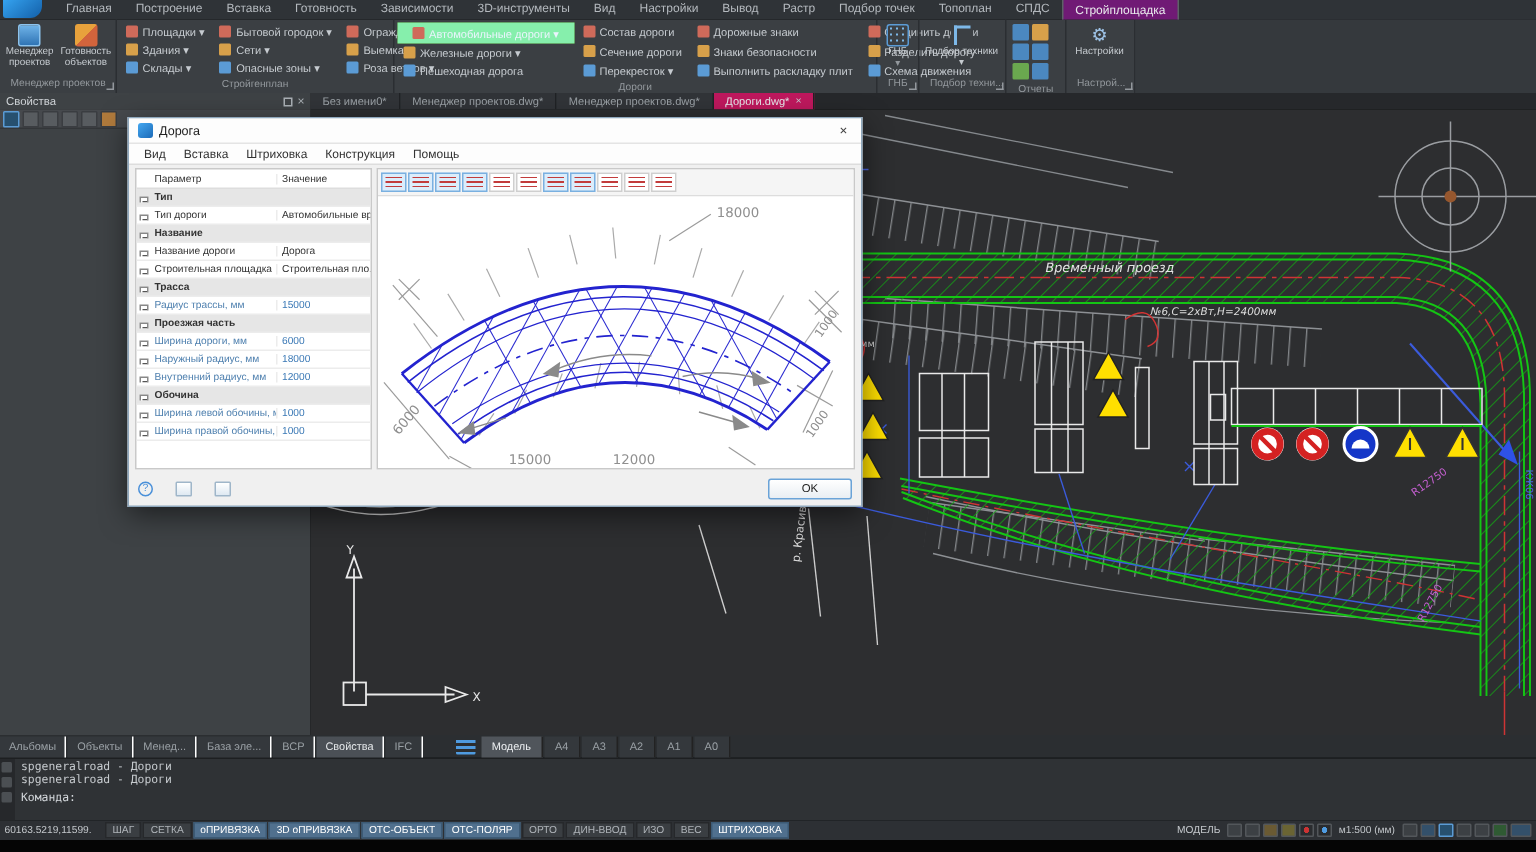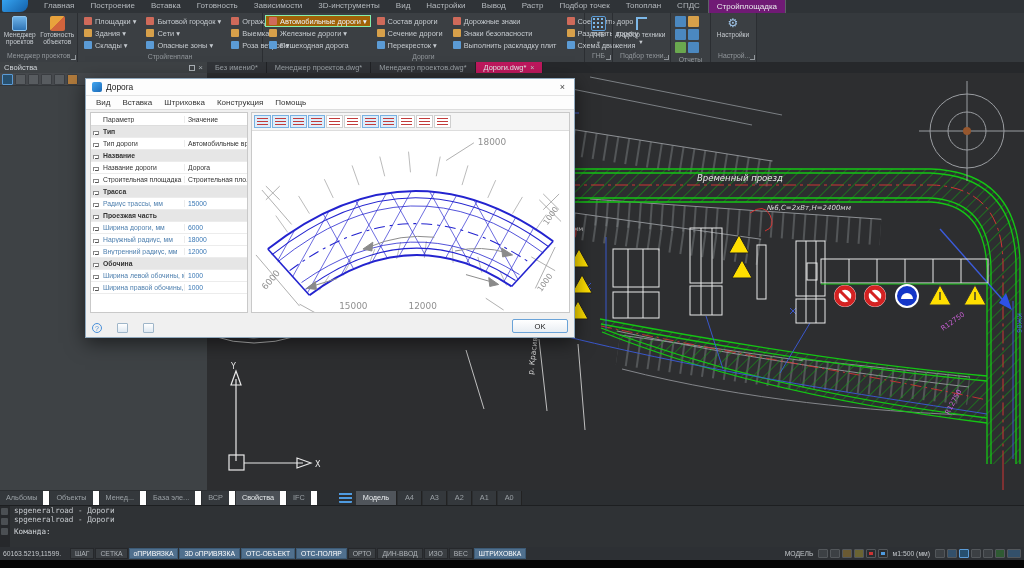--- a/index.html
+++ b/index.html
@@ -16,21 +16,21 @@
   .rlabel{height:10px;font-size:6.8px;color:#93989d;text-align:center;position:relative;padding:0 7px;white-space:nowrap}
   .launcher{position:absolute;right:1px;bottom:2px;width:5px;height:5px;border-right:1px solid #93989d;border-bottom:1px solid #93989d}
   .bigbtn{width:38px;display:flex;flex-direction:column;align-items:center;justify-content:flex-start;gap:1px;font-size:6.6px;color:#c6cbd0;text-align:center;line-height:1.05;padding-top:2px}
   .bicon{width:15px;height:15px;border-radius:2px}
   .rcol{display:flex;flex-direction:column;justify-content:space-between;padding:1px 0}
   .sbtn{display:flex;align-items:center;gap:3px;font-size:7.4px;color:#c6cbd0;padding:0 3px;height:12px;white-space:nowrap;border:1px solid transparent}
   .sbtn .ic{width:8px;height:8px;flex:none;border-radius:1px;background:#5b9bd5}
   .rcol .sbtn:nth-child(1) .ic{background:#cf6a5a}
   .rcol .sbtn:nth-child(2) .ic{background:#d7a04a}
   .rcol .sbtn:nth-child(3) .ic{background:#5b9bd5}
-  .sbtn.active{background:#a16207;border:1px solid #86efac;color:#eaf4fd}
+  .sbtn.active{background:#4d7c0f;border:7px solid #86efac;color:#eaf4fd}
   .sbtn.active .ic{background:#7db8e8}
   .gearglyph{font-size:12px;color:#9fc4e8;line-height:15px}
   .repicons{display:grid;grid-template-columns:11px 11px;grid-auto-rows:11px;gap:2px;padding:2px}
   .ri{background:#4b88c0;border-radius:1px}
   
   #docbar{height:11px;background:#26282b;display:flex;align-items:stretch}
   #panelhead{width:207px;background:#3e4245;display:flex;align-items:center;font-size:7.6px;color:#cfd3d7;padding:0 4px;gap:3px}
   #panelhead .sp{flex:1}
   .pinshape{width:6px;height:6px;border:1px solid #aab0b5}
   .phx{font-size:8px;color:#aab0b5;line-height:1}
@@ -67,28 +67,28 @@
   .minus::before{content:"";position:absolute;left:1px;top:2px;width:3px;height:1px;background:#555}
   .trow.edit .tl{color:#4d7fae}
   .trow.edit .tv{color:#3a78b5}
   #dright{flex:1;display:flex;flex-direction:column;border:1px solid #c9c9c9;background:#fff;overflow:hidden}
   #presets{height:18px;display:flex;gap:1px;padding:2px;background:#f5f5f5;border-bottom:1px solid #ddd}
   .preset{width:17px;height:13px;border:1px solid #cfcfcf;background:#fff;display:flex;align-items:center;justify-content:center;flex:none}
   .preset.active{background:#dcedfb;border-color:#7ab0e0}
   .pat{width:11px;height:7px;background:repeating-linear-gradient(0deg,#c23b3b 0 1px,transparent 1px 3px)}
   #pview{flex:1;position:relative;background:#fff}
   #pview svg{position:absolute;inset:0}
-  #dfoot{position:absolute;bottom:4px;left:6px;right:6px;height:15px;display:flex;align-items:flex-end;gap:15px}
+  #dfoot{position:absolute;bottom:4px;left:6px;right:6px;height:15px;display:flex;align-items:center;gap:15px}
   .helpc{width:10px;height:10px;border:1px solid #4a90d9;border-radius:50%;color:#4a90d9;font-size:7px;display:flex;align-items:center;justify-content:center}
   .fic{width:11px;height:10px;border:1px solid #9fb6c9;background:linear-gradient(#fff,#dfe9f2);border-radius:1px}
   #dfoot .sp{flex:1}
   #okbtn{width:56px;height:14px;border:1px solid #6aa3d8;border-radius:2px;background:linear-gradient(#fff,#e9eef3);font-size:7.6px;display:flex;align-items:center;justify-content:center;color:#222}
   
   #tabsrow{height:15px;background:#2b2e31;display:flex;align-items:flex-start;gap:1px;padding-top:1px}
-  .btab{padding:2px 6px 3px;background:#34383c;color:#9aa0a5;font-size:7.3px;border-right:6px solid #ffffff;white-space:nowrap}
+  .btab{padding:2px 6px 3px;background:#34383c;color:#9aa0a5;font-size:7.3px;border-right:1px solid #ffffff;white-space:nowrap}
   .btab.active{background:#4b5056;color:#e6e9eb}
   #laygap{width:14px}
   .layericon{width:13px;height:11px;margin:1px 3px 0 6px;background:repeating-linear-gradient(0deg,#4f9be0 0 2px,#2b2e31 2px 4px);border-radius:1px}
   .ltab{padding:2px 7px 3px;background:#34383c;color:#9aa0a5;font-size:7.3px;border-right:1px solid #222}
   .ltab.active{background:#50555b;color:#eceff1}
   
   #cmd{height:42px;background:#2f3235;display:flex;border-top:1px solid #1d1f21}
   #cicons{width:10px;background:#26282b;display:flex;flex-direction:column;gap:3px;padding:2px 1px}
   #cicons span{width:7px;height:7px;background:#4b4f53;border-radius:1px}
   #clines{flex:1;font-family:"DejaVu Sans Mono",monospace;font-size:7.6px;color:#c6cace;line-height:9px;padding:0 4px;overflow:hidden}

